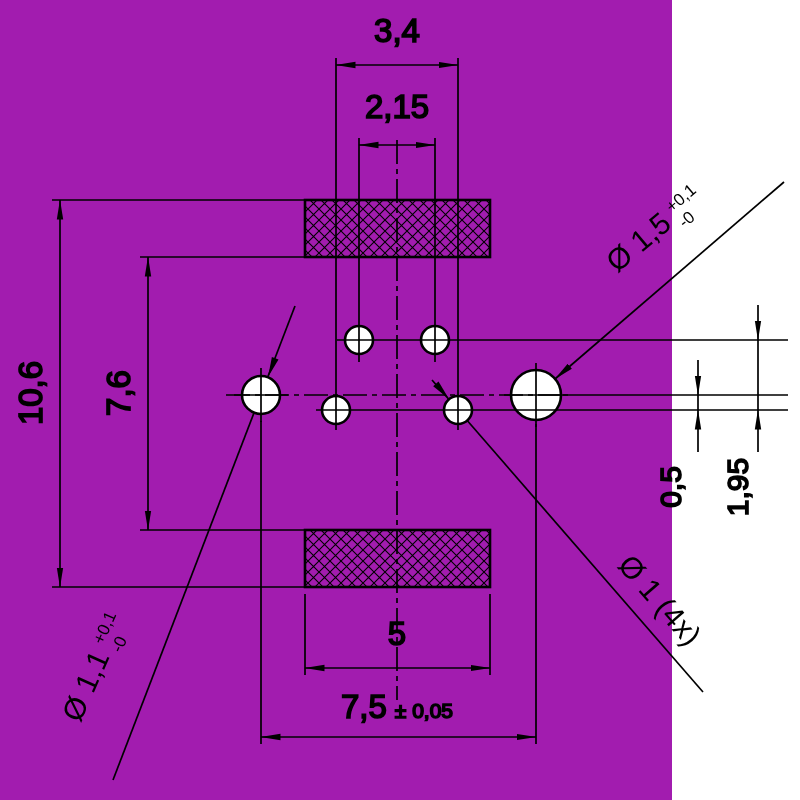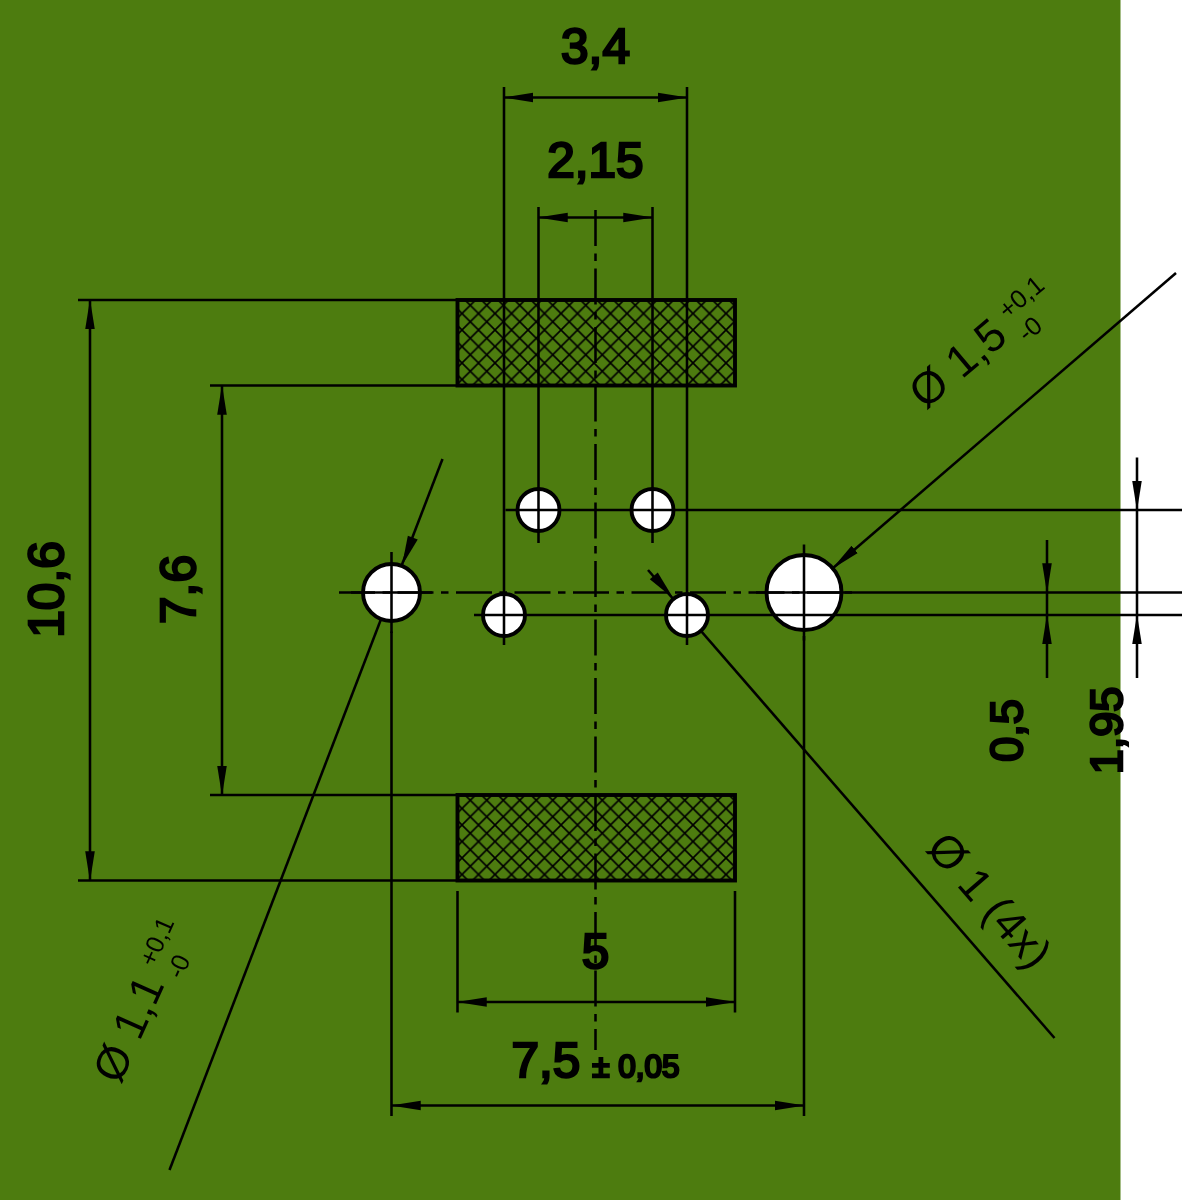--- a/index.html
+++ b/index.html
@@ -1,16 +1,16 @@
 <!DOCTYPE html>
 <html><head>
 <meta charset="utf-8">
 <style>
   html,body{margin:0;padding:0;background:#ffffff}
-  .stage{width:747px;height:800px;position:relative;background:#4d7c0f}
+  .stage{width:672px;height:800px;position:relative;background:#a21caf}
   svg{display:block}
   text{font-family:"Liberation Sans", sans-serif;fill:#000}
   .lbl{font-size:33px}
   .lbl-m{font-size:30px}
   .lbl-s{font-size:21px}
   .tol{font-size:17px}
   .thin{stroke:#000;stroke-width:1.7;fill:none}
   .obj{stroke:#000;stroke-width:2.6;fill:#fff}
   .center{stroke-dasharray:24 5 5 5}
   .arrowfill{fill:#000;stroke:none}

